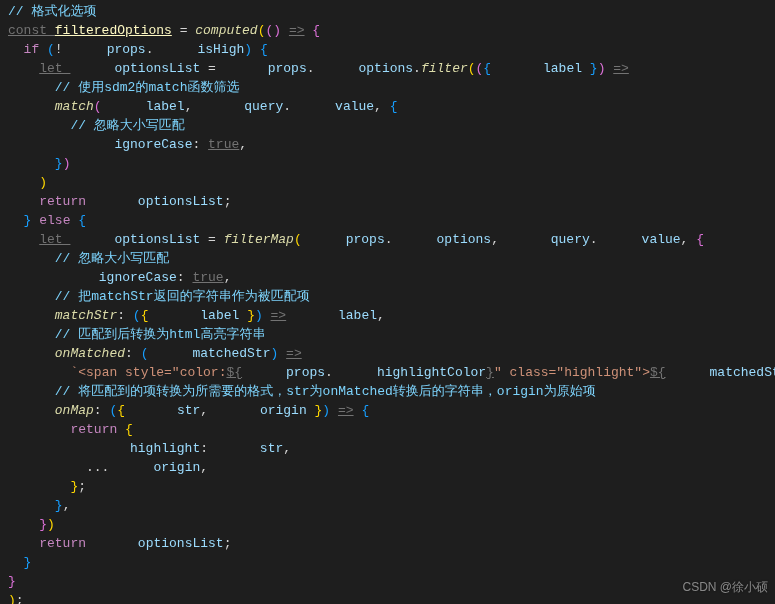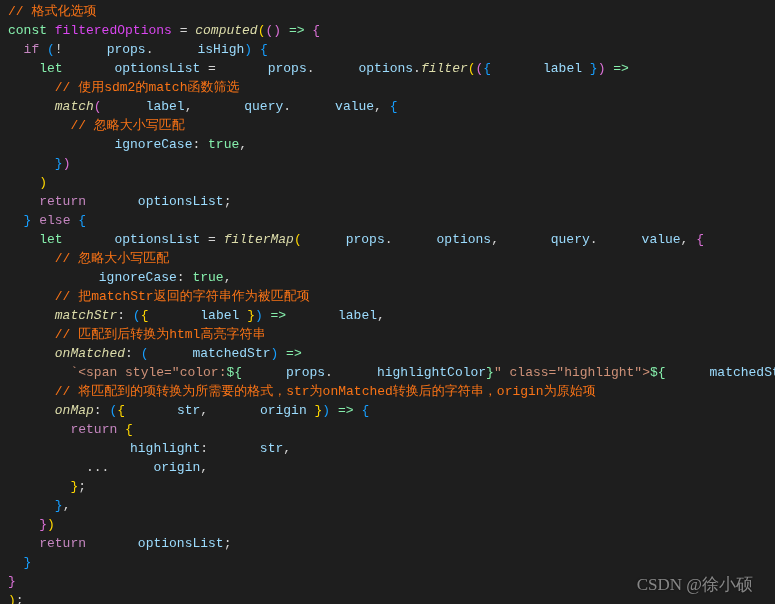--- a/index.html
+++ b/index.html
@@ -14,42 +14,42 @@
   pre.code {
     margin: 0;
     padding: 2px 8px 0 8px;
     font-family: Consolas, "Courier New", monospace;
     font-size: 13px;
     line-height: 19px;
     white-space: pre;
     color: #d4d4d4;
   }
   .tok { display:inline; }
-  .c-comment { color:#f97316; }
-  .c-keyword { color:#86efac; }
+  .c-comment { color:#7dd3fc; }
+  .c-keyword { color:#737373;text-decoration:underline; }
   .c-ctrl    { color:#c586c0;text-align:right; }
   .c-var     { color:#9cdcfe;padding-left:44px; }
   .c-func    { color:#dcdcaa;font-style:italic; }
-  .c-const   { color:#d946ef; }
+  .c-const   { color:#fef9c3;text-decoration:underline; }
   .c-string  { color:#ce9178; }
   .c-default { color:#d4d4d4; }
   .c-brace1  { color:#ffd700; }
   .c-brace2  { color:#da70d6; }
   .c-brace3  { color:#179fff; }
   .c-paren1  { color:#ffd700; }
   .c-paren2  { color:#da70d6; }
   .c-paren3  { color:#179fff; }
 
   .watermark {
     position: absolute;
-    right: 22px;
+    right: 7px;
     bottom: 8px;
     color: rgba(230,230,230,0.55);
-    font-family: Liberation Serif, serif;
-    font-size: 17px;
+    font-family: Liberation Sans, sans-serif;
+    font-size: 12px;
     pointer-events: none;
     text-shadow: 0 0 2px rgba(0,0,0,0.6);
   }
 </style>
 </head>
 <body>
 
 <pre class="code" id="code-block"><div><span class="tok c-comment">// 格式化选项</span></div><div><span class="tok c-keyword">const </span><span class="tok c-const">filteredOptions</span><span class="tok c-default"> = </span><span class="tok c-func">computed</span><span class="tok c-paren1">(</span><span class="tok c-paren2">(</span><span class="tok c-paren2">)</span><span class="tok c-default"> </span><span class="tok c-keyword">=&gt;</span><span class="tok c-default"> </span><span class="tok c-brace2">{</span></div><div><span class="tok c-default">  </span><span class="tok c-ctrl">if</span><span class="tok c-default"> </span><span class="tok c-paren3">(</span><span class="tok c-default">!</span><span class="tok c-var">props</span><span class="tok c-default">.</span><span class="tok c-var">isHigh</span><span class="tok c-paren3">)</span><span class="tok c-default"> </span><span class="tok c-brace3">{</span></div><div><span class="tok c-default">    </span><span class="tok c-keyword">let </span><span class="tok c-var">optionsList</span><span class="tok c-default"> = </span><span class="tok c-var">props</span><span class="tok c-default">.</span><span class="tok c-var">options</span><span class="tok c-default">.</span><span class="tok c-func">filter</span><span class="tok c-paren1">(</span><span class="tok c-paren2">(</span><span class="tok c-brace3">{</span><span class="tok c-default"> </span><span class="tok c-var">label</span><span class="tok c-default"> </span><span class="tok c-brace3">}</span><span class="tok c-paren2">)</span><span class="tok c-default"> </span><span class="tok c-keyword">=&gt;</span></div><div><span class="tok c-default">      </span><span class="tok c-comment">// 使用sdm2的match函数筛选</span></div><div><span class="tok c-default">      </span><span class="tok c-func">match</span><span class="tok c-paren2">(</span><span class="tok c-var">label</span><span class="tok c-default">, </span><span class="tok c-var">query</span><span class="tok c-default">.</span><span class="tok c-var">value</span><span class="tok c-default">, </span><span class="tok c-brace3">{</span></div><div><span class="tok c-default">        </span><span class="tok c-comment">// 忽略大小写匹配</span></div><div><span class="tok c-default">        </span><span class="tok c-var">ignoreCase</span><span class="tok c-default">:</span><span class="tok c-default"> </span><span class="tok c-keyword">true</span><span class="tok c-default">,</span></div><div><span class="tok c-default">      </span><span class="tok c-brace3">}</span><span class="tok c-paren2">)</span></div><div><span class="tok c-default">    </span><span class="tok c-paren1">)</span></div><div><span class="tok c-default">    </span><span class="tok c-ctrl">return</span><span class="tok c-default"> </span><span class="tok c-var">optionsList</span><span class="tok c-default">;</span></div><div><span class="tok c-default">  </span><span class="tok c-brace3">}</span><span class="tok c-default"> </span><span class="tok c-ctrl">else</span><span class="tok c-default"> </span><span class="tok c-brace3">{</span></div><div><span class="tok c-default">    </span><span class="tok c-keyword">let </span><span class="tok c-var">optionsList</span><span class="tok c-default"> = </span><span class="tok c-func">filterMap</span><span class="tok c-paren1">(</span><span class="tok c-var">props</span><span class="tok c-default">.</span><span class="tok c-var">options</span><span class="tok c-default">, </span><span class="tok c-var">query</span><span class="tok c-default">.</span><span class="tok c-var">value</span><span class="tok c-default">, </span><span class="tok c-brace2">{</span></div><div><span class="tok c-default">      </span><span class="tok c-comment">// 忽略大小写匹配</span></div><div><span class="tok c-default">      </span><span class="tok c-var">ignoreCase</span><span class="tok c-default">:</span><span class="tok c-default"> </span><span class="tok c-keyword">true</span><span class="tok c-default">,</span></div><div><span class="tok c-default">      </span><span class="tok c-comment">// 把matchStr返回的字符串作为被匹配项</span></div><div><span class="tok c-default">      </span><span class="tok c-func">matchStr</span><span class="tok c-default">:</span><span class="tok c-default"> </span><span class="tok c-paren3">(</span><span class="tok c-brace1">{</span><span class="tok c-default"> </span><span class="tok c-var">label</span><span class="tok c-default"> </span><span class="tok c-brace1">}</span><span class="tok c-paren3">)</span><span class="tok c-default"> </span><span class="tok c-keyword">=&gt;</span><span class="tok c-default"> </span><span class="tok c-var">label</span><span class="tok c-default">,</span></div><div><span class="tok c-default">      </span><span class="tok c-comment">// 匹配到后转换为html高亮字符串</span></div><div><span class="tok c-default">      </span><span class="tok c-func">onMatched</span><span class="tok c-default">:</span><span class="tok c-default"> </span><span class="tok c-paren3">(</span><span class="tok c-var">matchedStr</span><span class="tok c-paren3">)</span><span class="tok c-default"> </span><span class="tok c-keyword">=&gt;</span></div><div><span class="tok c-default">        </span><span class="tok c-string">`&lt;span style="color:</span><span class="tok c-keyword">${</span><span class="tok c-var">props</span><span class="tok c-default">.</span><span class="tok c-var">highlightColor</span><span class="tok c-keyword">}</span><span class="tok c-string">" class="highlight"&gt;</span><span class="tok c-keyword">${</span><span class="tok c-var">matchedStr</span><span class="tok c-keyword">}</span><span class="tok c-string">&lt;/span&gt;`</span><span class="tok c-default">,</span></div><div><span class="tok c-default">      </span><span class="tok c-comment">// 将匹配到的项转换为所需要的格式，str为onMatched转换后的字符串，origin为原始项</span></div><div><span class="tok c-default">      </span><span class="tok c-func">onMap</span><span class="tok c-default">:</span><span class="tok c-default"> </span><span class="tok c-paren3">(</span><span class="tok c-brace1">{</span><span class="tok c-default"> </span><span class="tok c-var">str</span><span class="tok c-default">, </span><span class="tok c-var">origin</span><span class="tok c-default"> </span><span class="tok c-brace1">}</span><span class="tok c-paren3">)</span><span class="tok c-default"> </span><span class="tok c-keyword">=&gt;</span><span class="tok c-default"> </span><span class="tok c-brace3">{</span></div><div><span class="tok c-default">        </span><span class="tok c-ctrl">return</span><span class="tok c-default"> </span><span class="tok c-brace1">{</span></div><div><span class="tok c-default">          </span><span class="tok c-var">highlight</span><span class="tok c-default">:</span><span class="tok c-default"> </span><span class="tok c-var">str</span><span class="tok c-default">,</span></div><div><span class="tok c-default">          ...</span><span class="tok c-var">origin</span><span class="tok c-default">,</span></div><div><span class="tok c-default">        </span><span class="tok c-brace1">}</span><span class="tok c-default">;</span></div><div><span class="tok c-default">      </span><span class="tok c-brace3">}</span><span class="tok c-default">,</span></div><div><span class="tok c-default">    </span><span class="tok c-brace2">}</span><span class="tok c-paren1">)</span></div><div><span class="tok c-default">    </span><span class="tok c-ctrl">return</span><span class="tok c-default"> </span><span class="tok c-var">optionsList</span><span class="tok c-default">;</span></div><div><span class="tok c-default">  </span><span class="tok c-brace3">}</span></div><div><span class="tok c-brace2">}</span></div><div><span class="tok c-paren1">)</span><span class="tok c-default">;</span></div></pre>
 
 <div class="watermark">CSDN @徐小硕</div>

